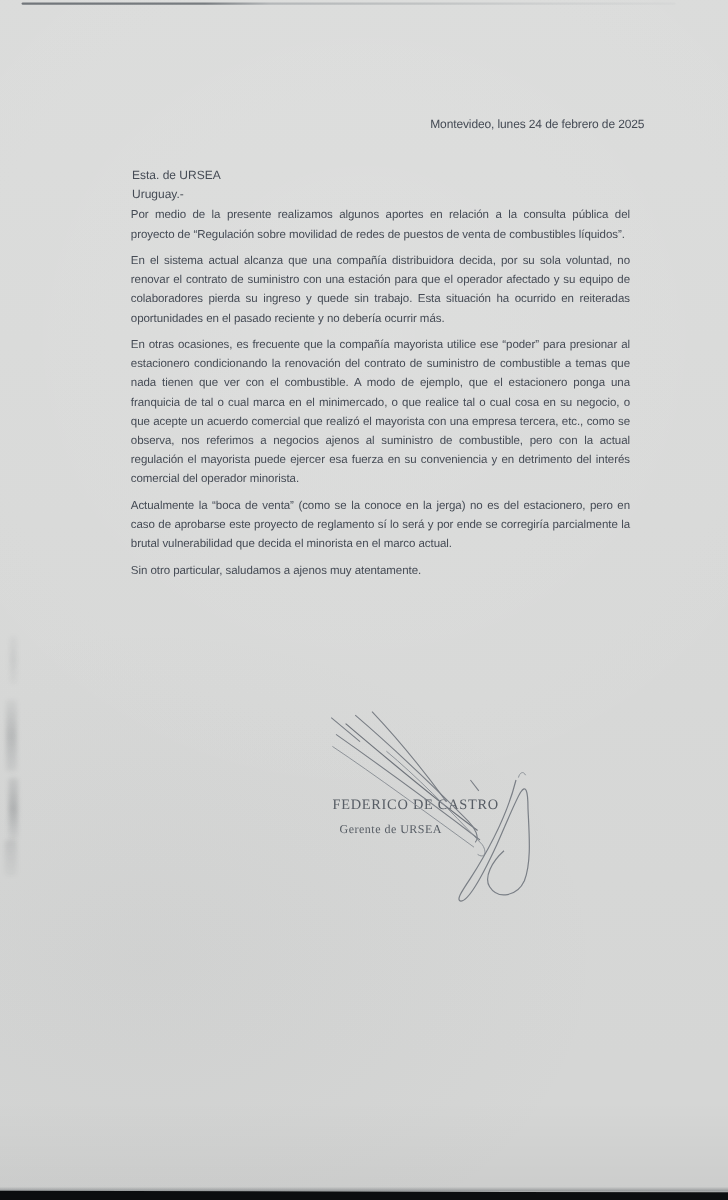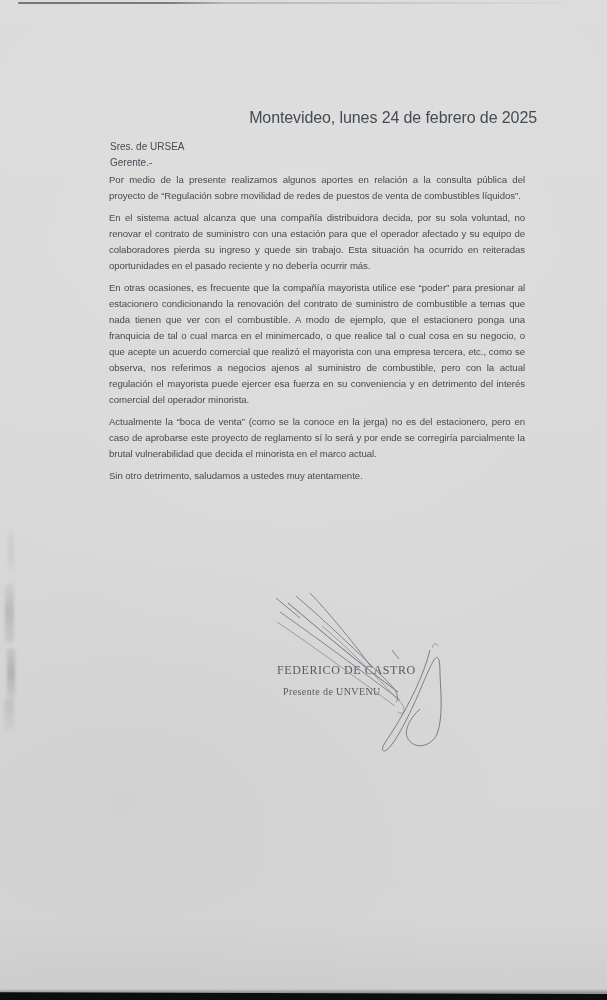--- a/index.html
+++ b/index.html
@@ -70,23 +70,22 @@
   }
 
   
   .ink { color: #454b55; }
   .date-line {
     position: absolute;
     top: 99px;
     left: 108px;
     width: 429px;
     text-align: right;
-    font-size: 16px;
+    font-size: 10px;
     letter-spacing: -0.1px;
-    margin-top: 10px;
   }
   .recipient {
     position: absolute;
     top: 139px;
     left: 110px;
     font-size: 10px;
     line-height: 16px;
   }
   .body-text {
     position: absolute;
@@ -139,34 +138,34 @@
 <div class="left-streak streak-d"></div>
 <div class="left-streak streak-a"></div>
 <div class="left-streak streak-b"></div>
 <div class="left-streak streak-c"></div>
 <div class="scan-bottom-fade"></div>
 <div class="scan-bottom-band"></div>
 
 <div class="date-line ink">Montevideo, lunes 24 de febrero de 2025</div>
 
 <div class="recipient ink">
-  <div>Sres. de URSEA</div>
-  <div>Gerente.-</div>
+  <div>Esta. de URSEA</div>
+  <div>Uruguay.-</div>
 </div>
 
 <div class="body-text ink">
   <p>Por medio de la presente realizamos algunos aportes en relación a la consulta pública del proyecto de “Regulación sobre movilidad de redes de puestos de venta de combustibles líquidos”.</p>
   <p>En el sistema actual alcanza que una compañía distribuidora decida, por su sola voluntad, no renovar el contrato de suministro con una estación para que el operador afectado y su equipo de colaboradores pierda su ingreso y quede sin trabajo. Esta situación ha ocurrido en reiteradas oportunidades en el pasado reciente y no debería ocurrir más.</p>
   <p>En otras ocasiones, es frecuente que la compañía mayorista utilice ese “poder” para presionar al estacionero condicionando la renovación del contrato de suministro de combustible a temas que nada tienen que ver con el combustible. A modo de ejemplo, que el estacionero ponga una franquicia de tal o cual marca en el minimercado, o que realice tal o cual cosa en su negocio, o que acepte un acuerdo comercial que realizó el mayorista con una empresa tercera, etc., como se observa, nos referimos a negocios ajenos al suministro de combustible, pero con la actual regulación el mayorista puede ejercer esa fuerza en su conveniencia y en detrimento del interés comercial del operador minorista.</p>
   <p>Actualmente la “boca de venta” (como se la conoce en la jerga) no es del estacionero, pero en caso de aprobarse este proyecto de reglamento sí lo será y por ende se corregiría parcialmente la brutal vulnerabilidad que decida el minorista en el marco actual.</p>
-  <p>Sin otro detrimento, saludamos a ustedes muy atentamente.</p>
+  <p>Sin otro particular, saludamos a ajenos muy atentamente.</p>
 </div>
 
 <div class="sig-name">FEDERICO DE CASTRO</div>
-<div class="sig-title">Presente de UNVENU</div>
+<div class="sig-title">Gerente de URSEA</div>
 
 <svg class="sig-scribble" viewBox="0 0 210 170" fill="none" xmlns="http://www.w3.org/2000/svg">
 
   <path d="M48,7 C66,26 88,52 110,82" stroke="#787d84" stroke-width="0.9"></path>
   <path d="M26,17 C58,44 100,80 136,106" stroke="#6f747b" stroke-width="1.0"></path>
   <path d="M18,26 C52,50 104,88 138,114" stroke="#787d84" stroke-width="0.9"></path>
   <path d="M15,36 C48,58 100,96 133,120" stroke="#8a8f95" stroke-width="0.8"></path>
   <path d="M14,12 L38,32" stroke="#787d84" stroke-width="0.9"></path>
   <path d="M34,10 C62,34 96,66 128,98 C134,104 138,112 134,116" stroke="#787d84" stroke-width="0.9"></path>
   <path d="M60,40 C84,60 112,88 140,118 C144,124 142,130 136,126" stroke="#8a8f95" stroke-width="0.8"></path>

